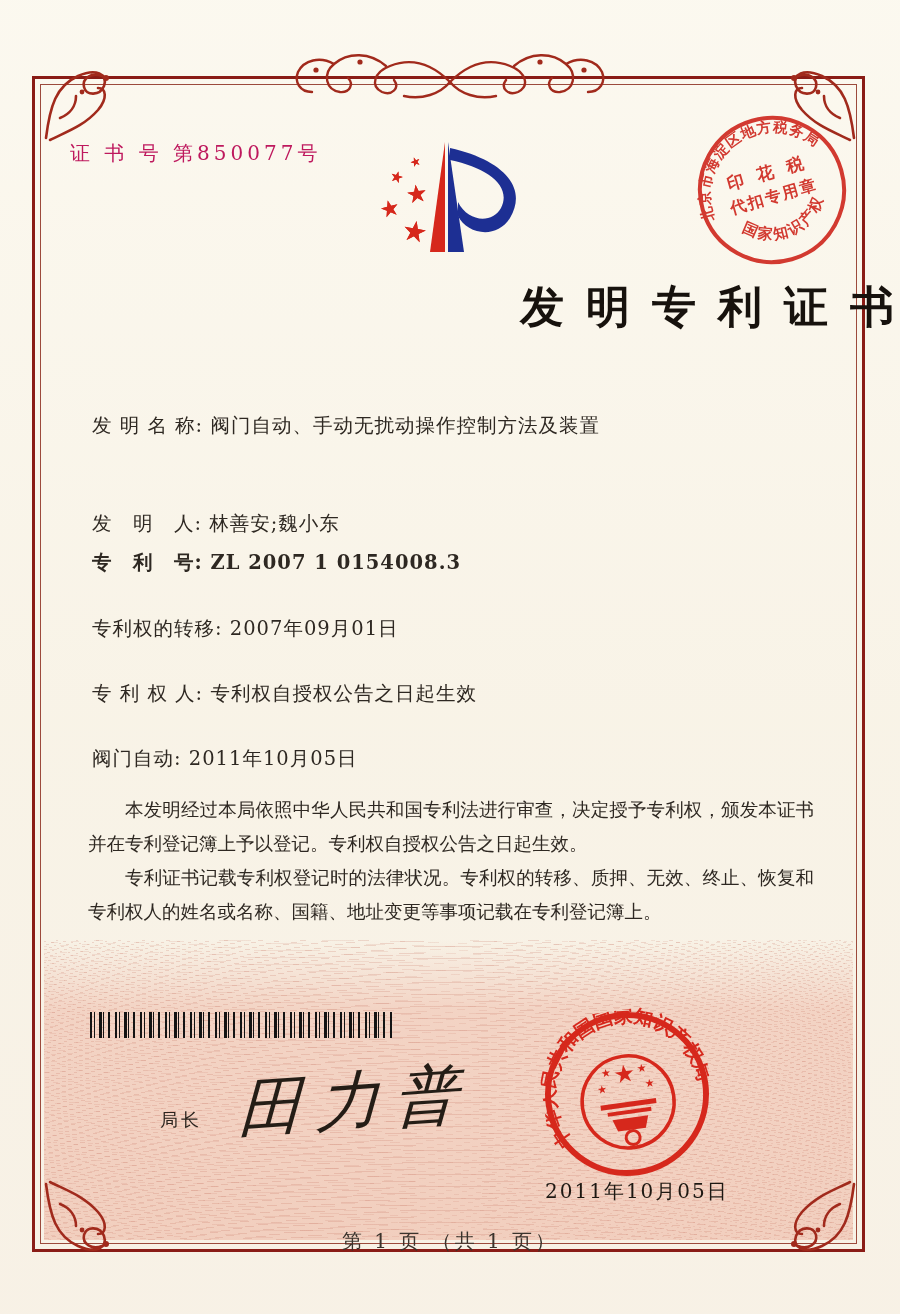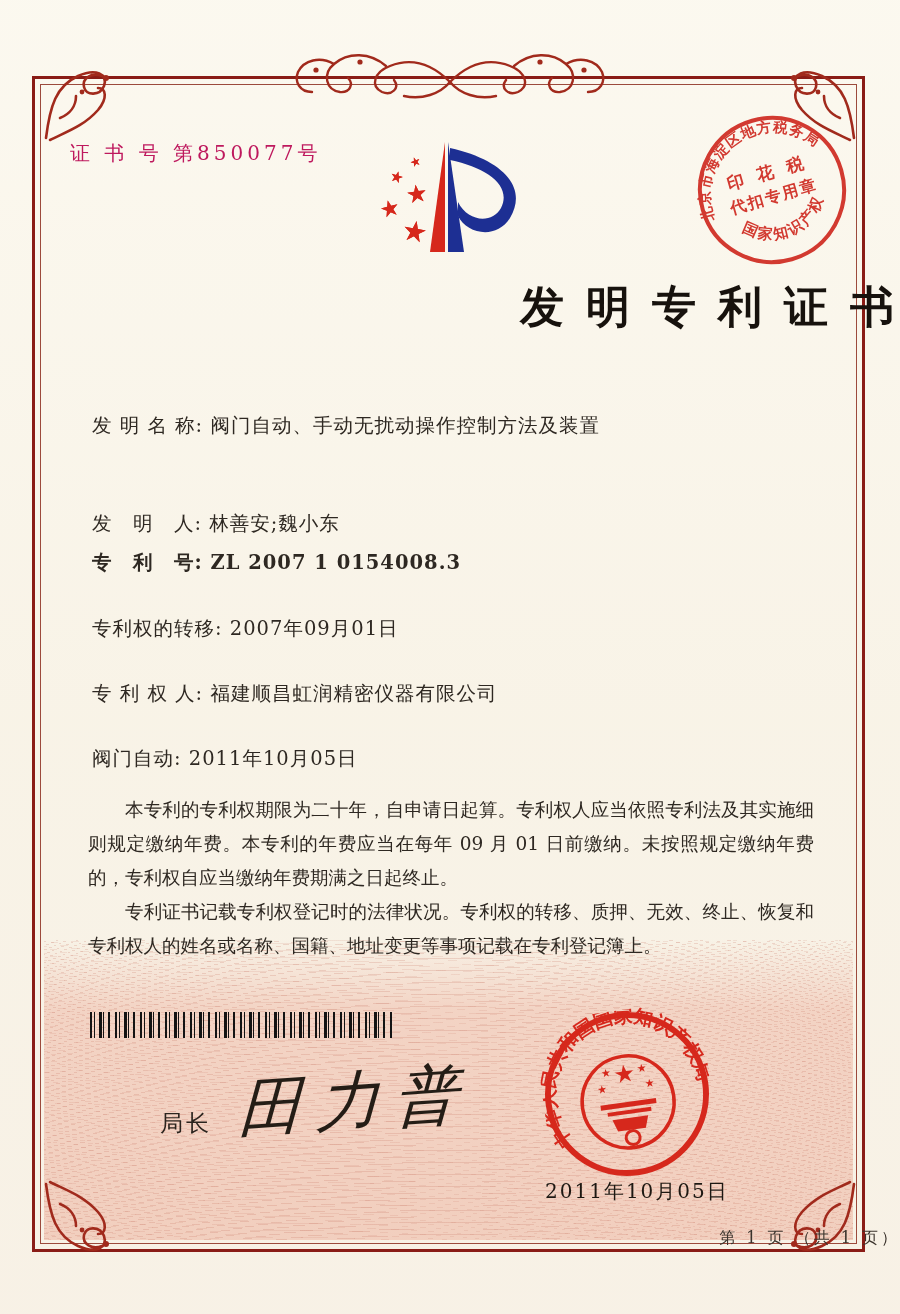--- a/index.html
+++ b/index.html
@@ -77,41 +77,41 @@
     position:absolute;left:90px;top:1012px;width:302px;height:26px;
     background:repeating-linear-gradient(90deg,
       #141414 0 2px, rgba(0,0,0,0) 2px 4px,
       #141414 4px 5px, rgba(0,0,0,0) 5px 9px,
       #141414 9px 12px, rgba(0,0,0,0) 12px 13px,
       #141414 13px 14px, rgba(0,0,0,0) 14px 18px,
       #141414 18px 20px, rgba(0,0,0,0) 20px 25px);
   }
 
   
-  .director-label{position:absolute;left:160px;top:1108px;font-size:23px;letter-spacing:3px;color:#2b241e;}
+  .director-label{position:absolute;left:160px;top:1108px;font-size:18px;letter-spacing:3px;color:#2b241e;}
   .signature{
     position:absolute;left:238px;top:1058px;font-size:64px;color:#241d16;
     font-style:italic;letter-spacing:14px;transform:rotate(-4deg) skewX(-6deg);
     font-family:"DejaVu Serif",serif;white-space:nowrap;
   }
 
   
   .tax-stamp{position:absolute;left:694px;top:112px;width:156px;height:156px;transform:rotate(-16deg);opacity:.92;}
   .tax-stamp svg{width:100%;height:100%;display:block;}
   .sipo-seal{position:absolute;left:543px;top:1010px;width:168px;height:168px;transform:rotate(-8deg);}
   .sipo-seal svg{width:100%;height:100%;display:block;}
   .seal-date{
     position:absolute;left:545px;top:1178px;width:180px;text-align:center;
     font-size:20px;letter-spacing:2px;color:#1d1812;white-space:nowrap;
   }
 
   
   .page-footer{
-    position:absolute;left:0;top:1228px;width:100%;text-align:right;
-    font-size:16px;letter-spacing:3px;color:#3a332c;
+    position:absolute;left:0;top:1228px;width:100%;text-align:center;
+    font-size:20px;letter-spacing:3px;color:#3a332c;
   }
 </style>
 </head>
 <body>
 
 <div class="paper-tint"></div>
 
 <div class="frame-outer">
   <div class="frame-inner"></div>
   <div class="pink-zone"></div>
@@ -189,25 +189,25 @@
   <span class="star" style="left:24px;top:34px;font-size:15px;transform:rotate(16deg);">★</span>
   <span class="star" style="left:44px;top:20px;font-size:12px;transform:rotate(-20deg);">★</span>
 </div>
 
 <div class="doc-title">发明专利证书</div>
 
 <div class="field f0"><span class="lbl">发 明 名 称:</span> <span>阀门自动、手动无扰动操作控制方法及装置</span></div>
 <div class="field f1"><span class="lbl">发　明　人:</span> <span>林善安;魏小东</span></div>
 <div class="field f2"><span class="lbl">专　利　号:</span> <span>ZL 2007 1 0154008.3</span></div>
 <div class="field f3"><span class="lbl">专利权的转移:</span> <span>2007年09月01日</span></div>
-<div class="field f4"><span class="lbl">专 利 权 人:</span> <span>福建顺昌虹润精密仪器有限公司</span></div>
+<div class="field f4"><span class="lbl">专 利 权 人:</span> <span>专利权自授权公告之日起生效</span></div>
 <div class="field f5"><span class="lbl">阀门自动:</span> <span>2011年10月05日</span></div>
 
 <div class="body-text">
-  <p>本专利的专利权期限为二十年，自申请日起算。专利权人应当依照专利法及其实施细则规定缴纳年费。本专利的年费应当在每年 09 月 01 日前缴纳。未按照规定缴纳年费的，专利权自应当缴纳年费期满之日起终止。</p>
+  <p>本发明经过本局依照中华人民共和国专利法进行审查，决定授予专利权，颁发本证书并在专利登记簿上予以登记。专利权自授权公告之日起生效。</p>
   <p>专利证书记载专利权登记时的法律状况。专利权的转移、质押、无效、终止、恢复和专利权人的姓名或名称、国籍、地址变更等事项记载在专利登记簿上。</p>
 </div>
 
 <div class="barcode"></div>
 
 <div class="director-label">局长</div>
 <div class="signature">田力普</div>
 
 <div class="tax-stamp">
   <svg viewBox="0 0 156 156">

